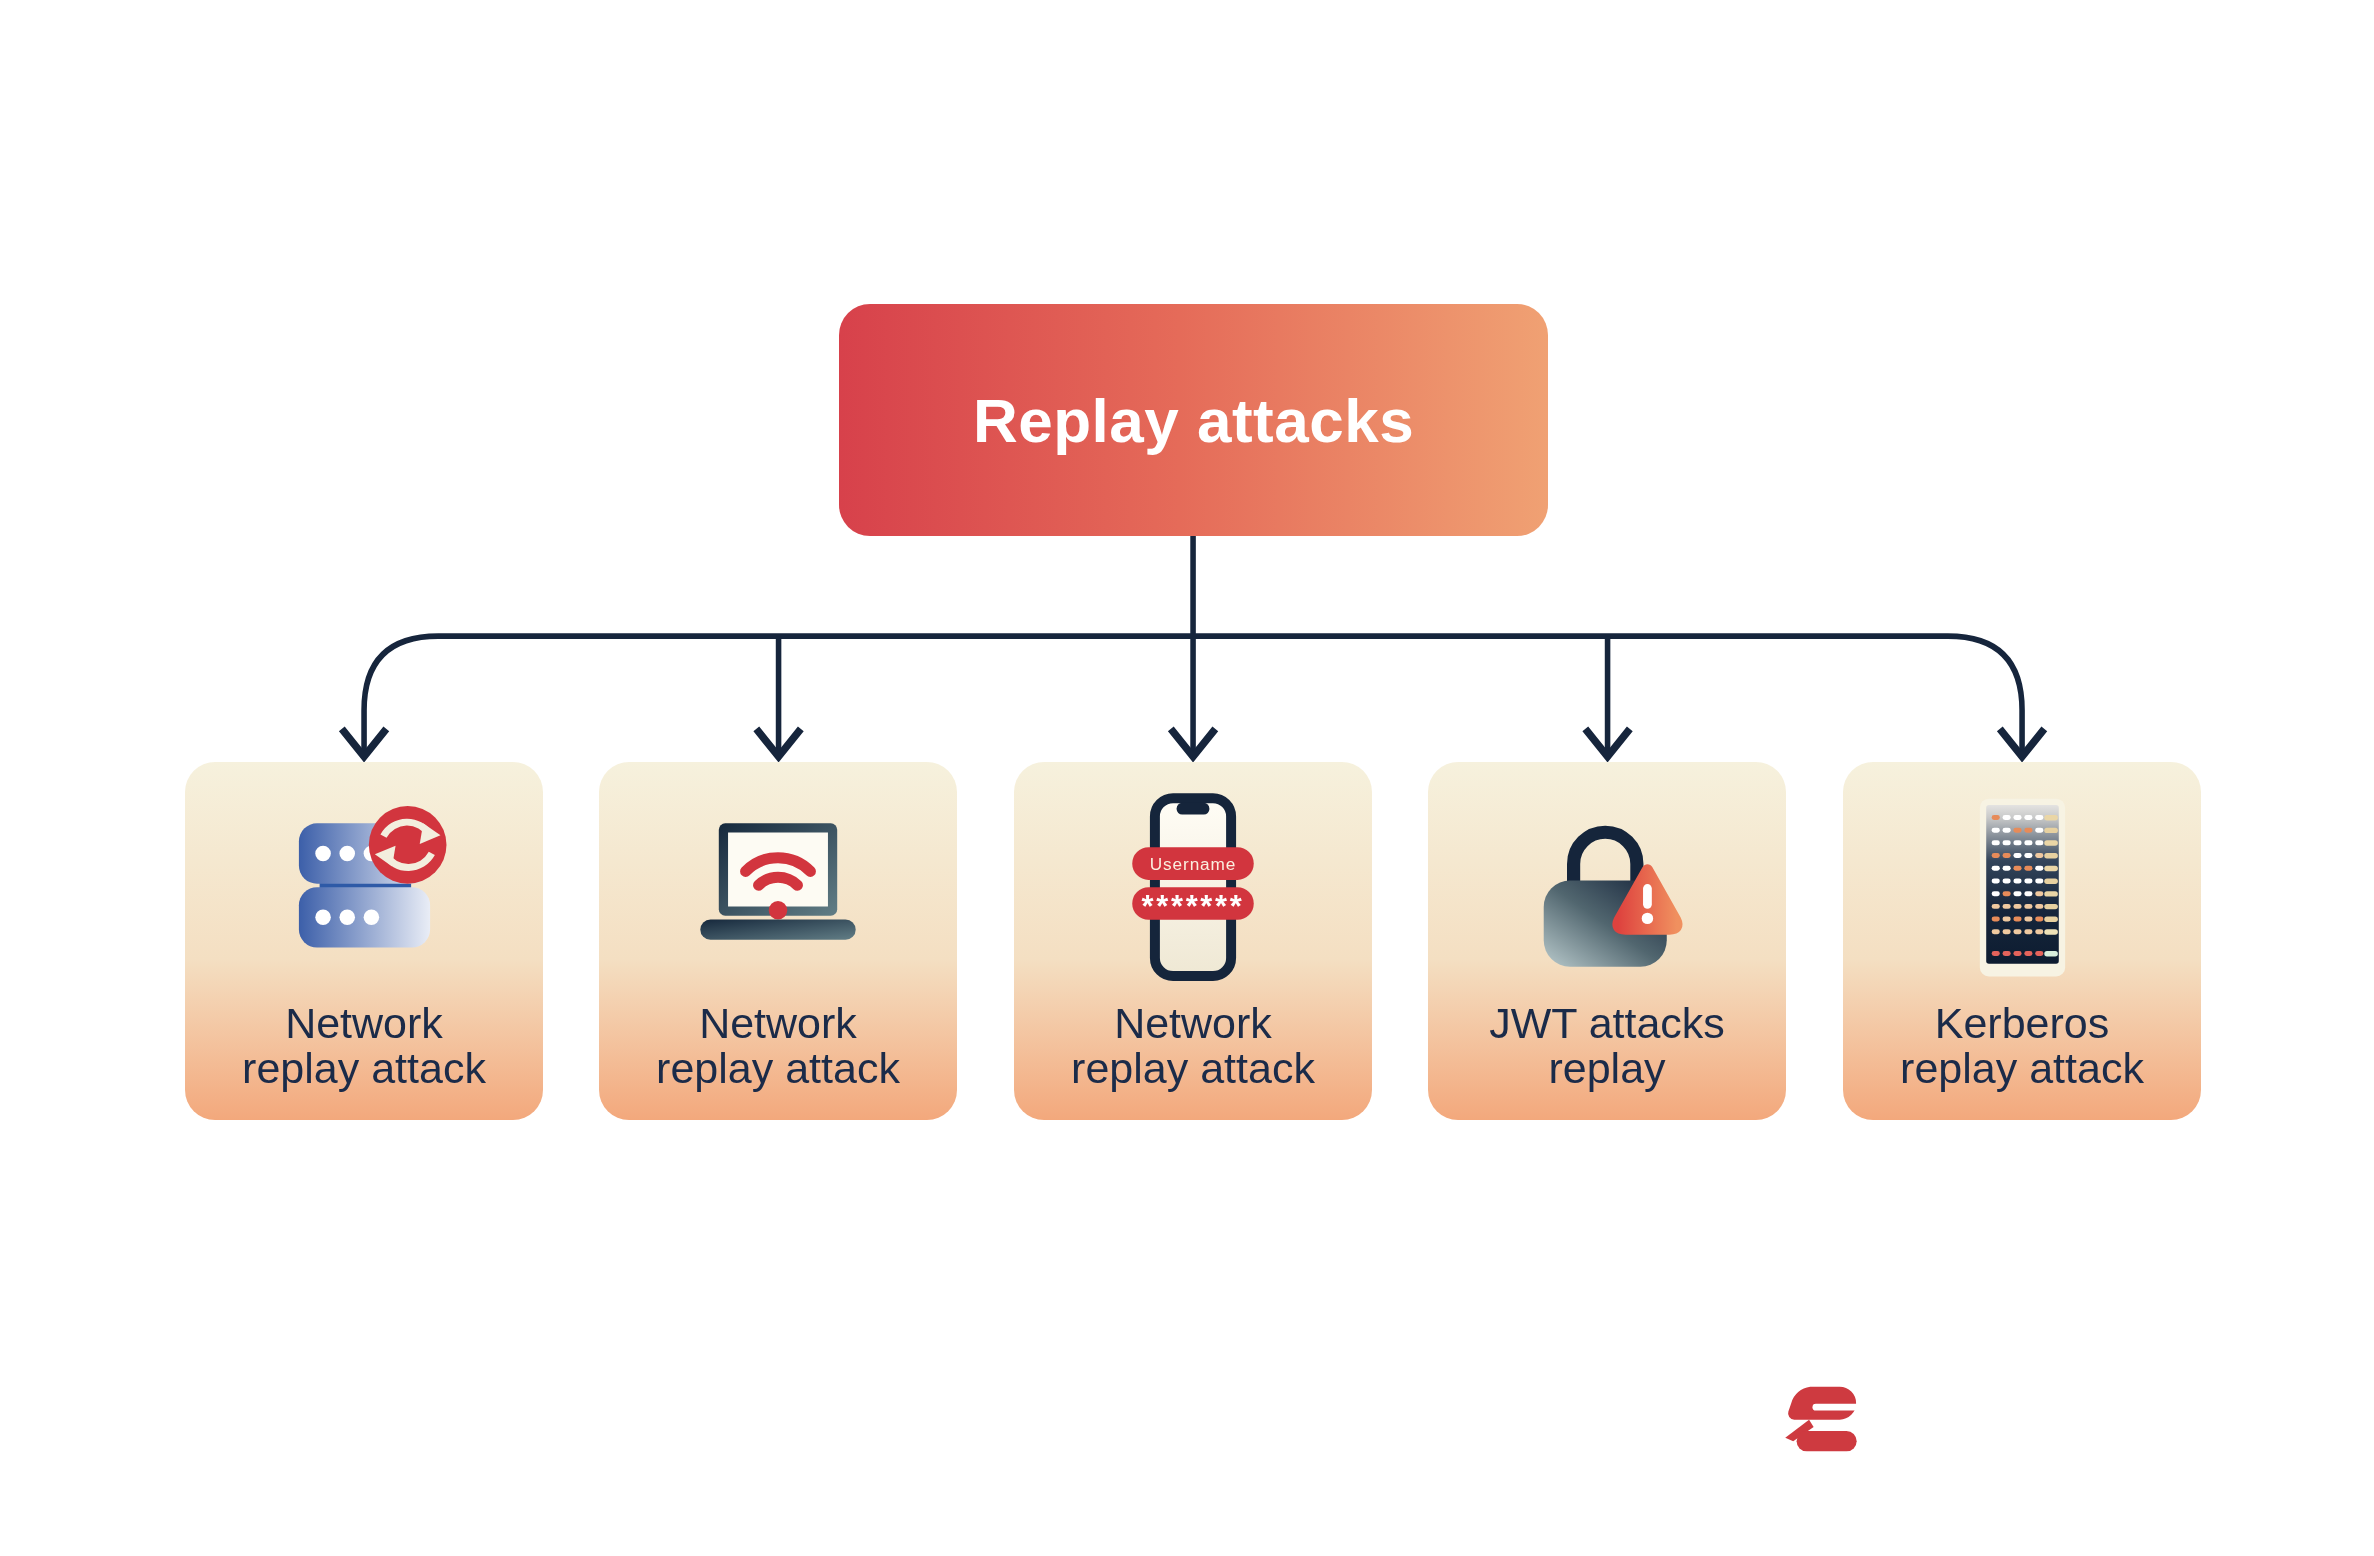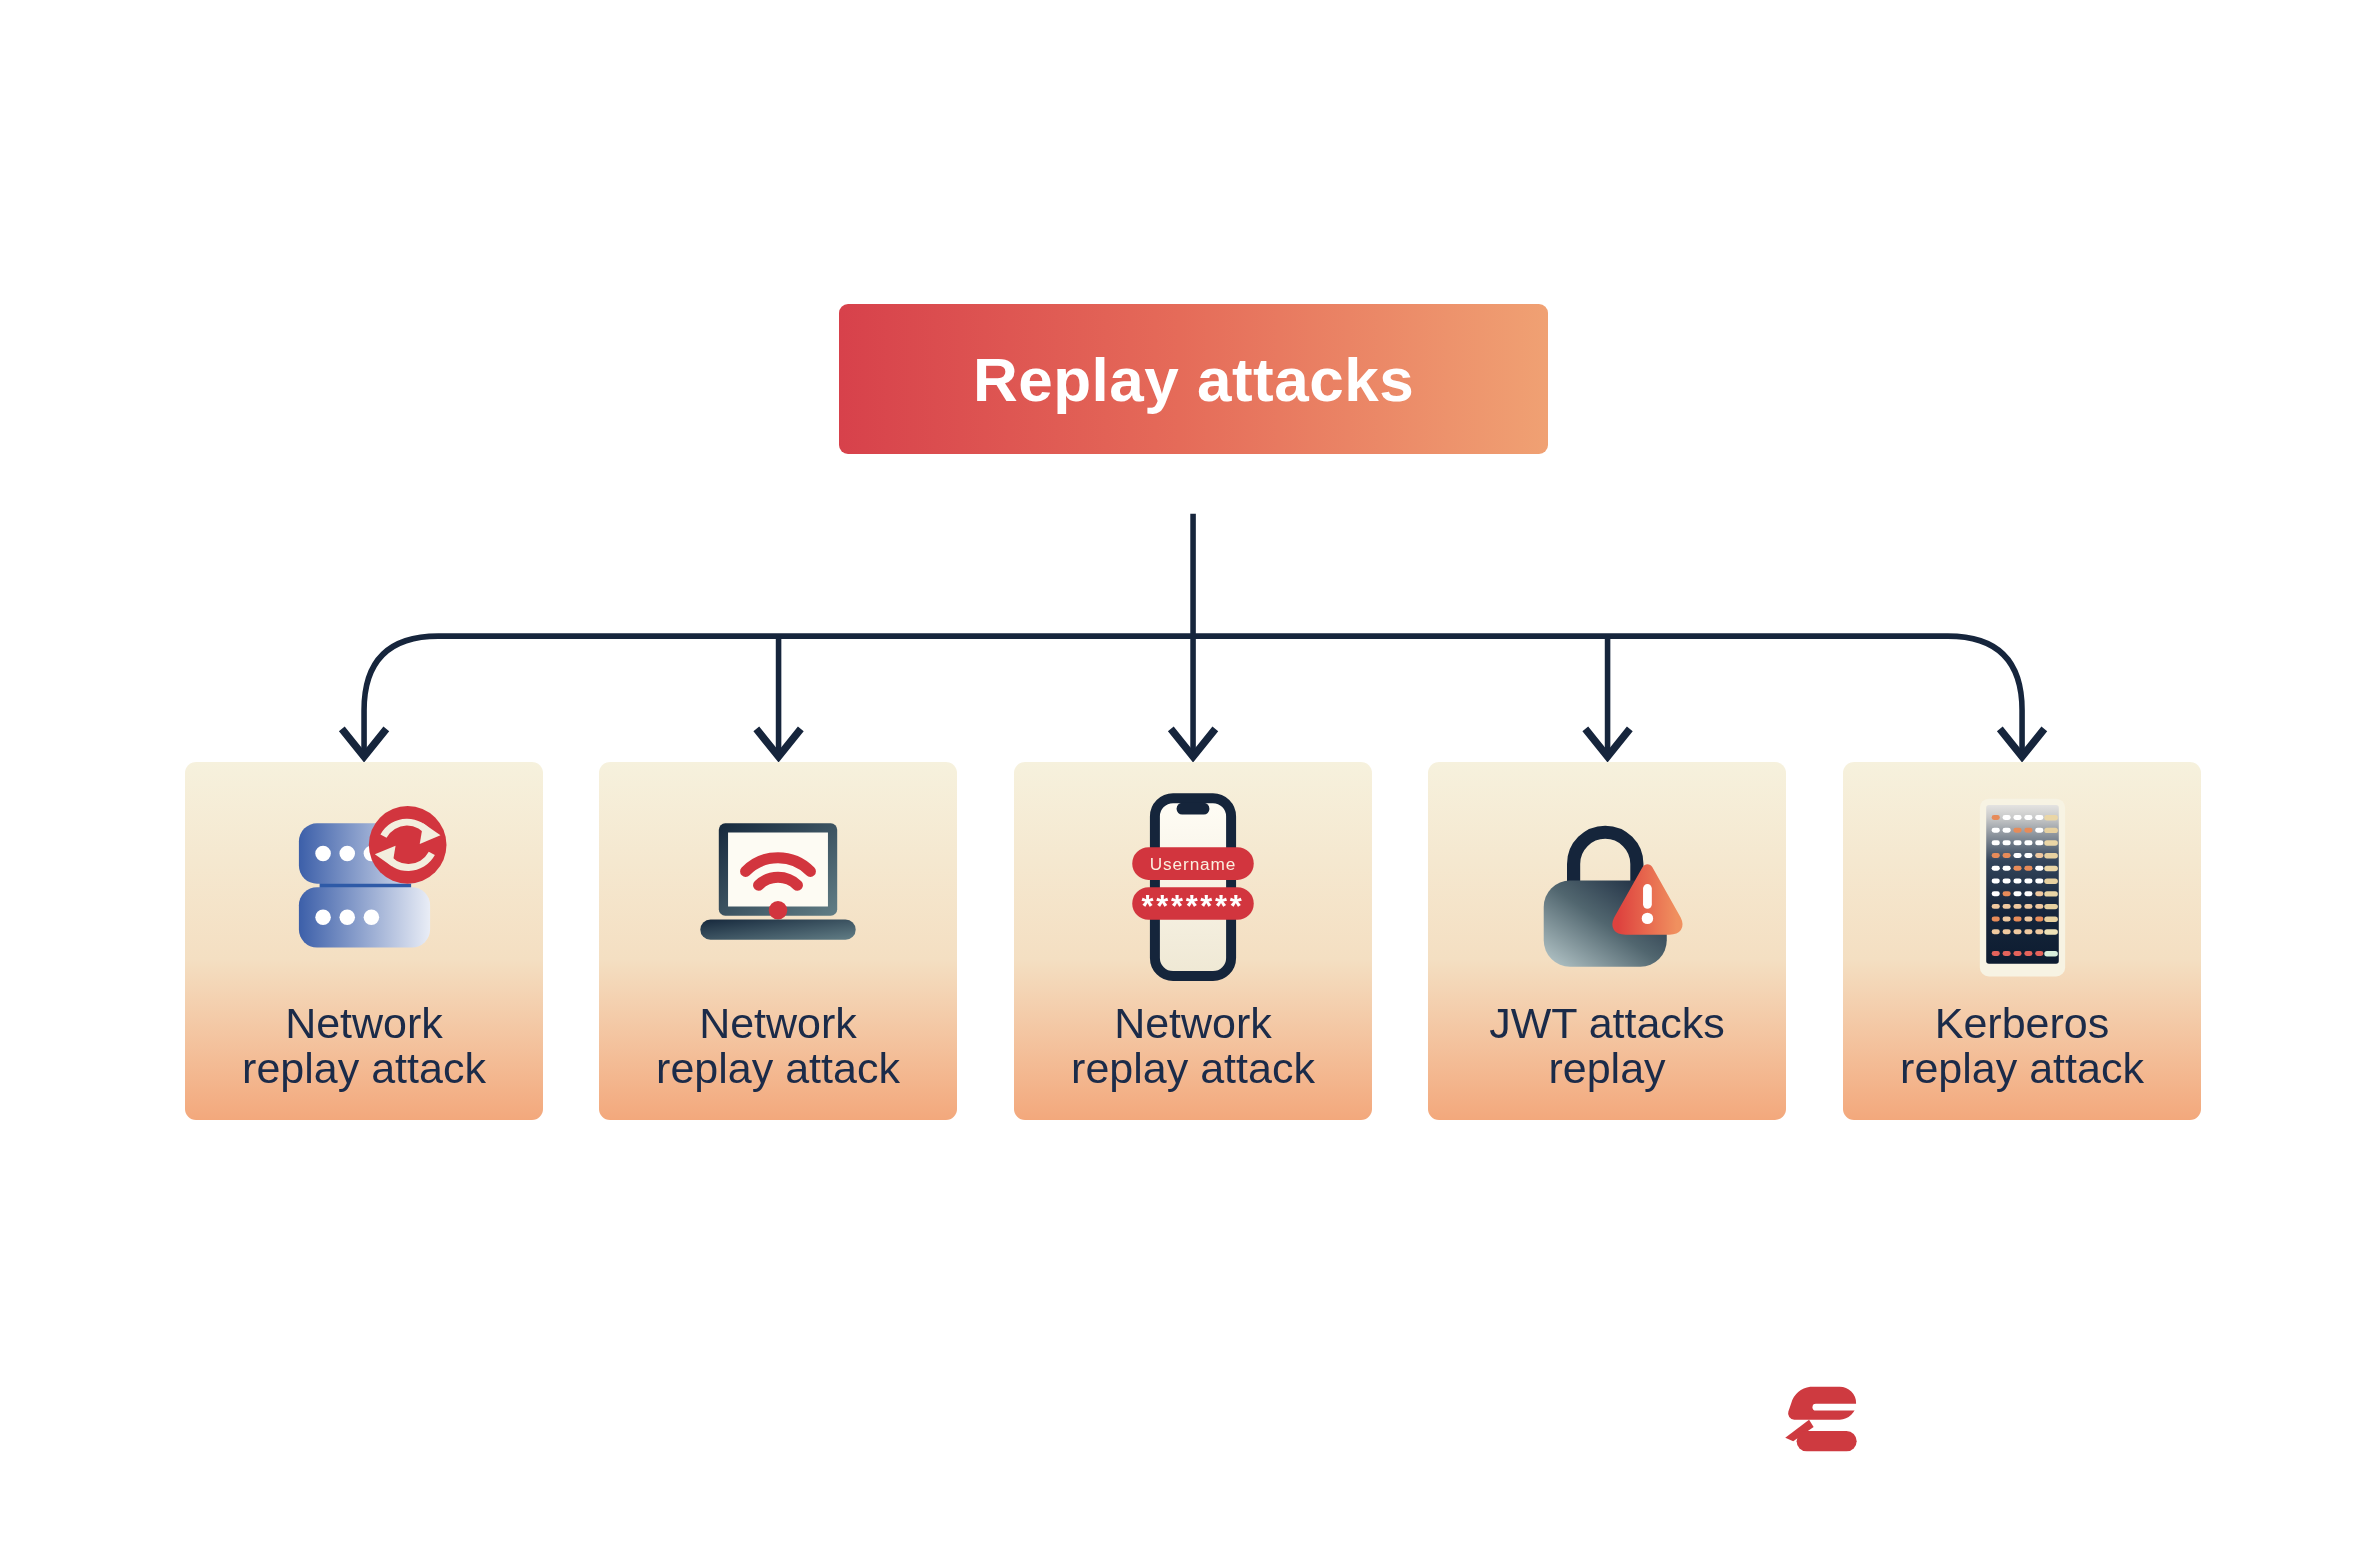--- a/index.html
+++ b/index.html
@@ -2,30 +2,30 @@
 <html style="font-size:15px"><head>
 <meta charset="utf-8">
 <style>
   html,body{margin:0;padding:0;background:#ffffff;}
   .canvas{
     position:relative;width:2375px;height:1556px;background:#ffffff;overflow:hidden;
     font-family:"Liberation Sans",sans-serif;
   }
   .connectors{position:absolute;left:0;top:0;pointer-events:none;}
   .title-box{
-    position:absolute;left:839px;top:304px;width:709px;height:150px;
-    border-radius:9px;
+    position:absolute;left:839px;top:304px;width:709px;height:232px;
+    border-radius:31px;
     background:linear-gradient(90deg,#D7414B 0%,#E56B59 48%,#F0A173 100%);
     display:flex;align-items:center;justify-content:center;
   }
   .title-box span{
     color:#ffffff;font-size:62px;font-weight:600;letter-spacing:0.5px;
   }
   .card{
-    position:absolute;top:762px;width:358px;height:358px;border-radius:11px;
+    position:absolute;top:762px;width:358px;height:358px;border-radius:30px;
     background:linear-gradient(180deg,#F6F1DD 0%,#F4DFC2 55%,#F3A87C 100%);
     display:flex;flex-direction:column;align-items:center;
   }
   .icon-wrap{
     height:186px;margin-top:33px;display:flex;align-items:center;justify-content:center;
     overflow:visible;
   }
   .card-label{
     margin-top:20.4px;text-align:center;color:#1B2B49;
     font-size:43px;line-height:45px;font-weight:500;

